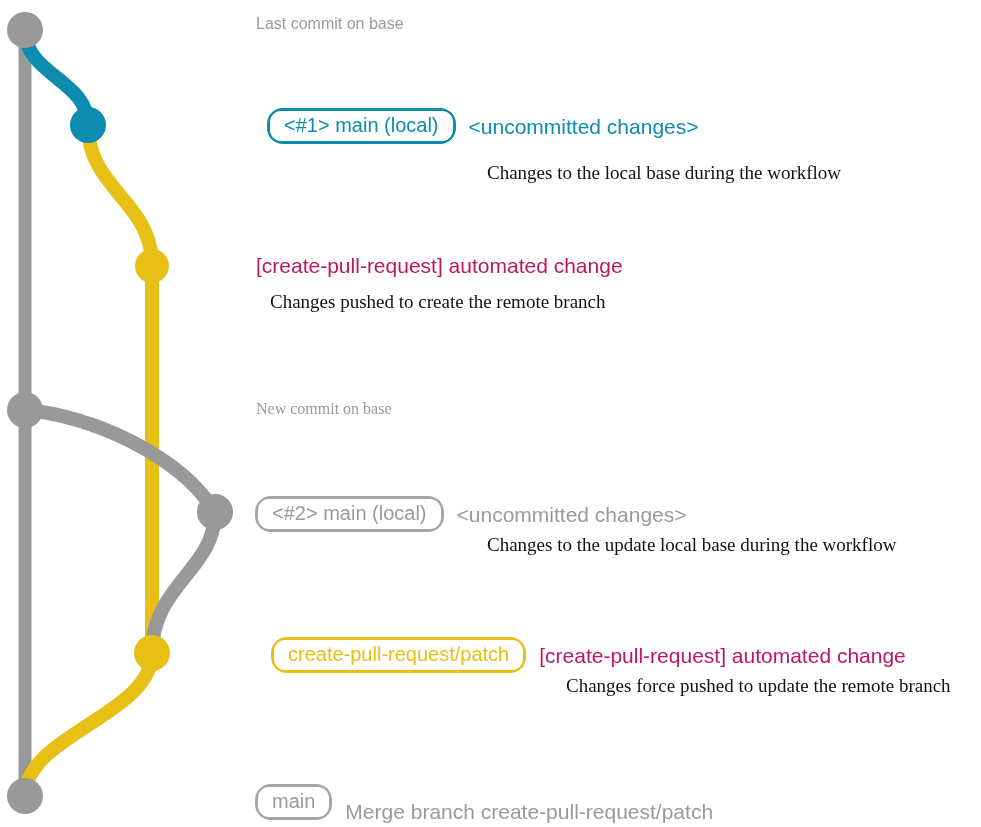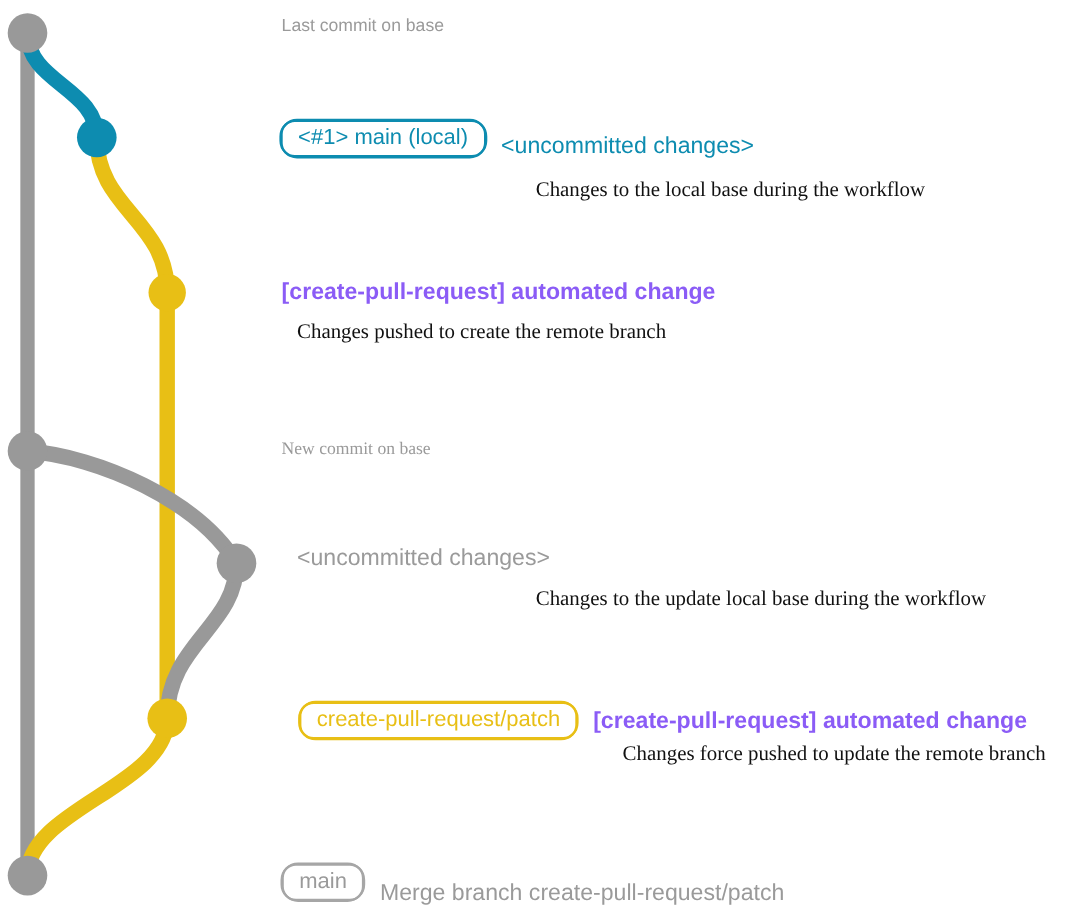--- a/index.html
+++ b/index.html
@@ -59,21 +59,21 @@
   .pill.gray::after { border-color: #a6a6a6; }
   .pill.yellow { border-color: #e8bf15; color: #e8bf15; }
   .pill.yellow::after { border-color: #e8bf15; }
 
   .subject {
     font-size: 21px;
     line-height: 1;
   }
   .subject.teal { color: #0d8cb0; }
   .subject.gray { color: #9a9a9a; }
-  .subject.yellow { color: #8b5cf6; font-weight: bold; }
+  .subject.yellow { color: #be185d; }
 
   .plain-title {
     position: absolute;
     font-size: 16px;
     color: #9a9a9a;
     white-space: nowrap;
   }
 
   .note {
     position: absolute;
@@ -107,34 +107,35 @@
   <circle cx="88" cy="125" r="18" fill="#0d8cb0"></circle>
   <circle cx="152" cy="266" r="17" fill="#e8bf15"></circle>
   <circle cx="25" cy="410" r="18" fill="#999999"></circle>
   <circle cx="215" cy="512" r="18" fill="#999999"></circle>
   <circle cx="152" cy="653" r="18" fill="#e8bf15"></circle>
   <circle cx="25" cy="796" r="18" fill="#999999"></circle>
 </svg>
 
 <div class="plain-title" style="left:256px; top:15px;">Last commit on base</div>
 
-<div class="row" style="left:255px; top:109px;align-items:flex-end;">
+<div class="row" style="left:268px; top:109px;">
   <span class="pill teal">&lt;#1&gt; main (local)</span>
   <span class="subject teal" style="margin-left:14px;">&lt;uncommitted changes&gt;</span>
 </div>
 <div class="note" style="left:487px; top:162px;">Changes to the local base during the workflow</div>
 
 <div class="row" style="left:256px; top:255px;">
   <span class="subject yellow">[create-pull-request] automated change</span>
 </div>
 <div class="note" style="left:270px; top:291px;">Changes pushed to create the remote branch</div>
 
 <div class="plain-title" style="left:256px; top:400px;font-family:Liberation Serif, serif;">New commit on base</div>
 
 <div class="row" style="left:256px; top:497px;">
+  <span class="pill gray">&lt;#2&gt; main (local)</span>
   <span class="subject gray" style="margin-left:14px;">&lt;uncommitted changes&gt;</span>
 </div>
 <div class="note" style="left:487px; top:534px;">Changes to the update local base during the workflow</div>
 
 <div class="row" style="left:272px; top:638px;justify-content:center;">
   <span class="pill yellow">create-pull-request/patch</span>
   <span class="subject yellow" style="margin-left:14px;">[create-pull-request] automated change</span>
 </div>
 <div class="note" style="left:566px; top:675px;">Changes force pushed to update the remote branch</div>
 

